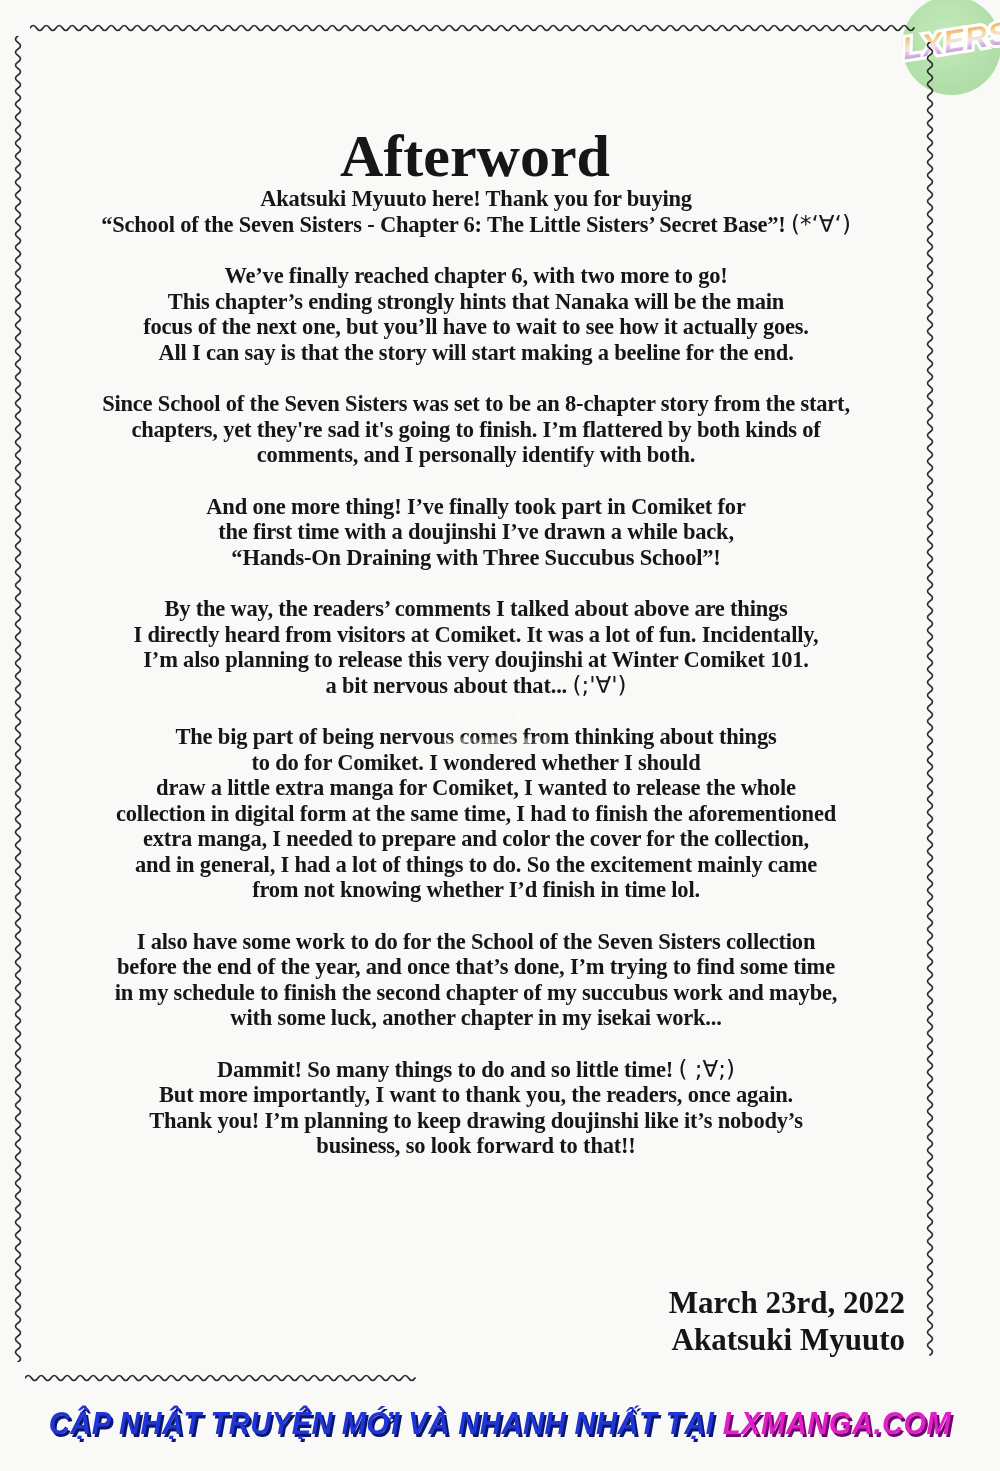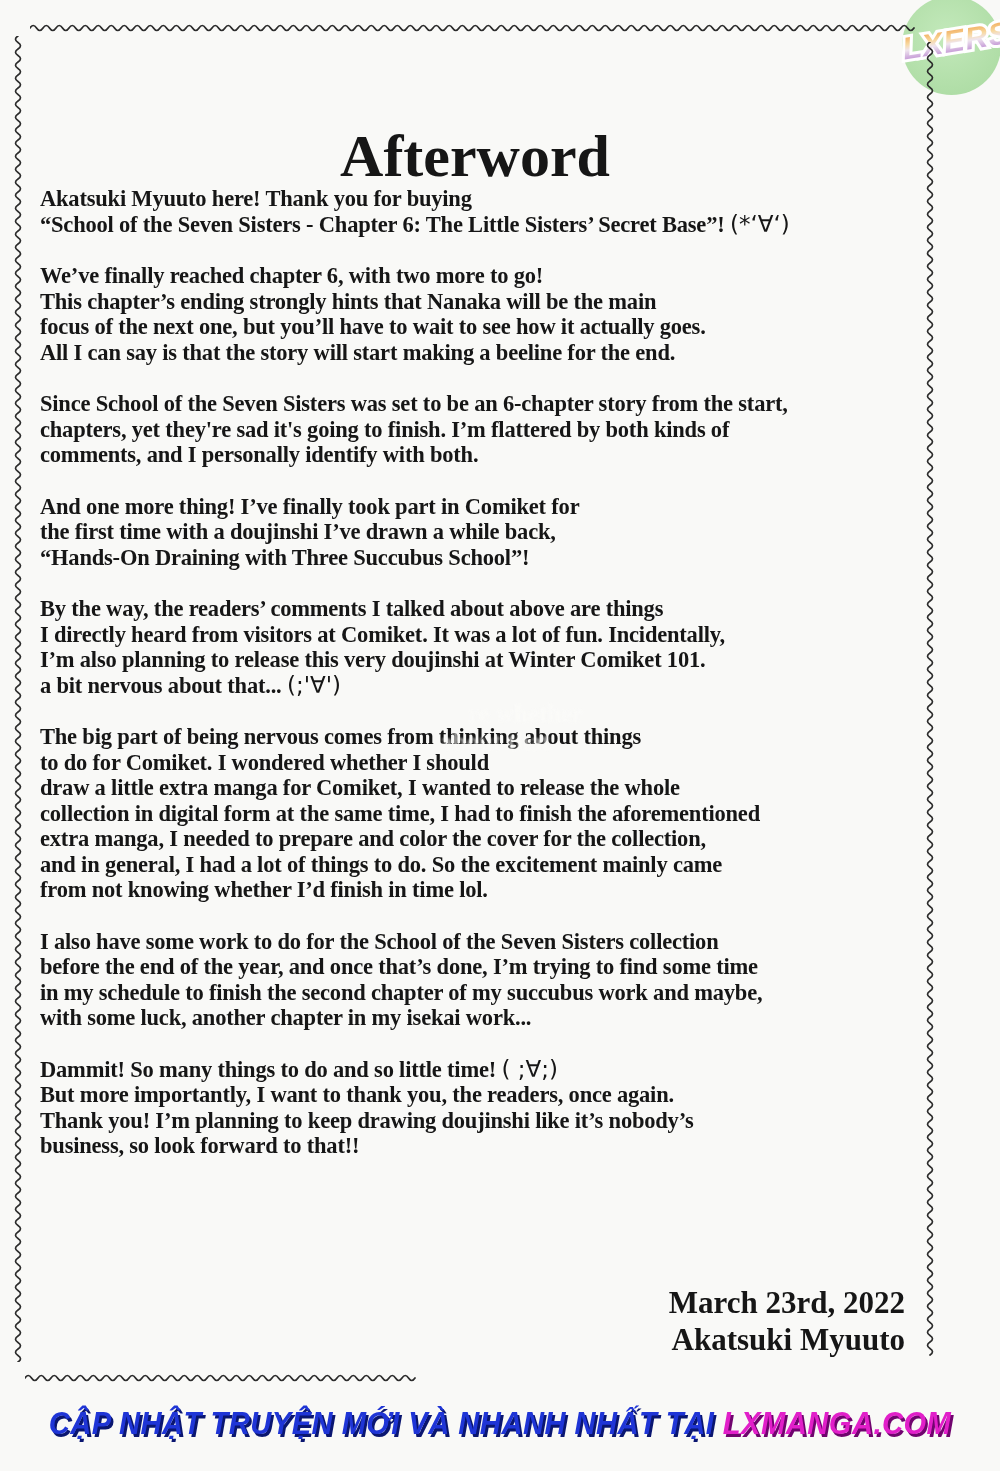--- a/index.html
+++ b/index.html
@@ -33,21 +33,21 @@
     -webkit-background-clip:text;background-clip:text;color:transparent;
   }
   
   .title{
     position:absolute;top:82px;left:0;width:950px;text-align:center;
     font-size:60px;font-weight:bold;z-index:1;
   }
   
   .body-text{
     position:absolute;top:186px;left:40px;width:872px;z-index:1;
-    font-weight:bold;font-size:22.5px;line-height:25.5px;
+    text-align:center;font-weight:bold;font-size:22.5px;line-height:25.5px;
     letter-spacing:-0.2px;
   }
   .para{margin:0 0 26px 0;}
   .line{white-space:nowrap;}
   .it{}
   .kao{font-family:"DejaVu Sans",sans-serif;font-weight:normal;font-size:23px;letter-spacing:0;}
   
   .ghost{
     position:absolute;z-index:3;color:#fbfbf9;font-weight:bold;font-size:25px;
     filter:blur(1.2px);opacity:.85;font-family:"Liberation Serif",serif;white-space:nowrap;
@@ -100,21 +100,21 @@
         <div class="line"><span>Akatsuki Myuuto here! Thank you for buying</span></div>
         <div class="line"><span>“School of the Seven Sisters - Chapter 6: The Little Sisters’ Secret Base”! </span><span class="kao">(*‘∀‘)</span></div>
       </div>
       <div class="para">
         <div class="line"><span>We’ve finally reached chapter 6, with two more to go!</span></div>
         <div class="line"><span>This chapter’s ending strongly hints that Nanaka will be the main</span></div>
         <div class="line"><span>focus of the next one, but you’ll have to wait to see how it actually goes.</span></div>
         <div class="line"><span>All I can say is that the story will start making a beeline for the end.</span></div>
       </div>
       <div class="para">
-        <div class="line"><span>Since </span><span class="it">School of the Seven Sisters</span><span> was set to be an 6-chapter story from the start,</span></div>
+        <div class="line"><span>Since </span><span class="it">School of the Seven Sisters</span><span> was set to be an 8-chapter story from the start,</span></div>
         <div class="line"><span>chapters, yet they're sad it's going to finish. I’m flattered by both kinds of</span></div>
         <div class="line"><span>comments, and I personally identify with both.</span></div>
       </div>
       <div class="para">
         <div class="line"><span>And one more thing! I’ve finally took part in Comiket for</span></div>
         <div class="line"><span>the first time with a doujinshi I’ve drawn a while back,</span></div>
         <div class="line"><span class="it">“Hands-On Draining with Three Succubus School”</span><span>!</span></div>
       </div>
       <div class="para">
         <div class="line"><span>By the way, the readers’ comments I talked about above are things</span></div>

